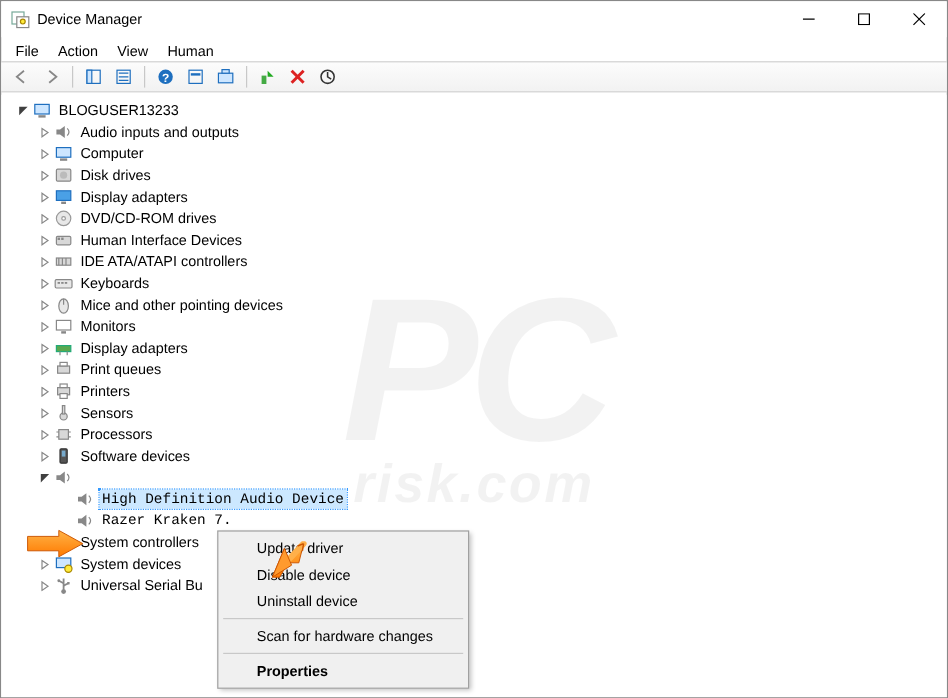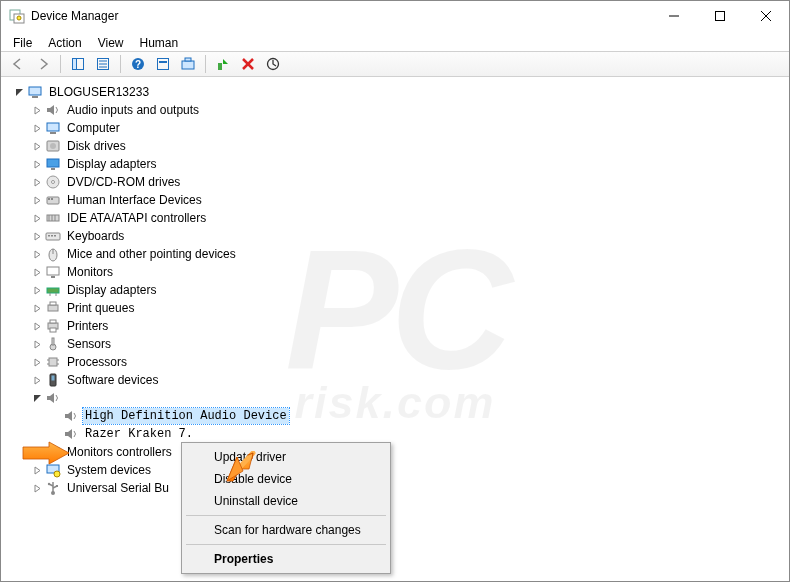--- a/index.html
+++ b/index.html
@@ -545,21 +545,21 @@
           <svg width="9" height="9">
             <path d="M2 1 L7 4.5 L2 8 Z" fill="none" stroke="#888" stroke-width="1"></path>
           </svg>
         </span>
         <span class="node-icon">
           <svg width="16" height="16">
             <rect x="2" y="4" width="12" height="4" fill="#5aa84f" stroke="#2a7"></rect>
             <rect x="2" y="9" width="12" height="4" fill="#5aa84f" stroke="#2a7"></rect>
           </svg>
         </span>
-        <span class="node-label">Monitors controllers</span>
+        <span class="node-label">System controllers</span>
       </div>
       <div class="tree-node indent-1">
         <span class="expander">
           <svg width="9" height="9">
             <path d="M2 1 L7 4.5 L2 8 Z" fill="none" stroke="#888" stroke-width="1"></path>
           </svg>
         </span>
         <span class="node-icon">
           <svg width="16" height="16">
             <rect x="2" y="3" width="12" height="8" fill="#cde6ff" stroke="#1e6fbf"></rect>

